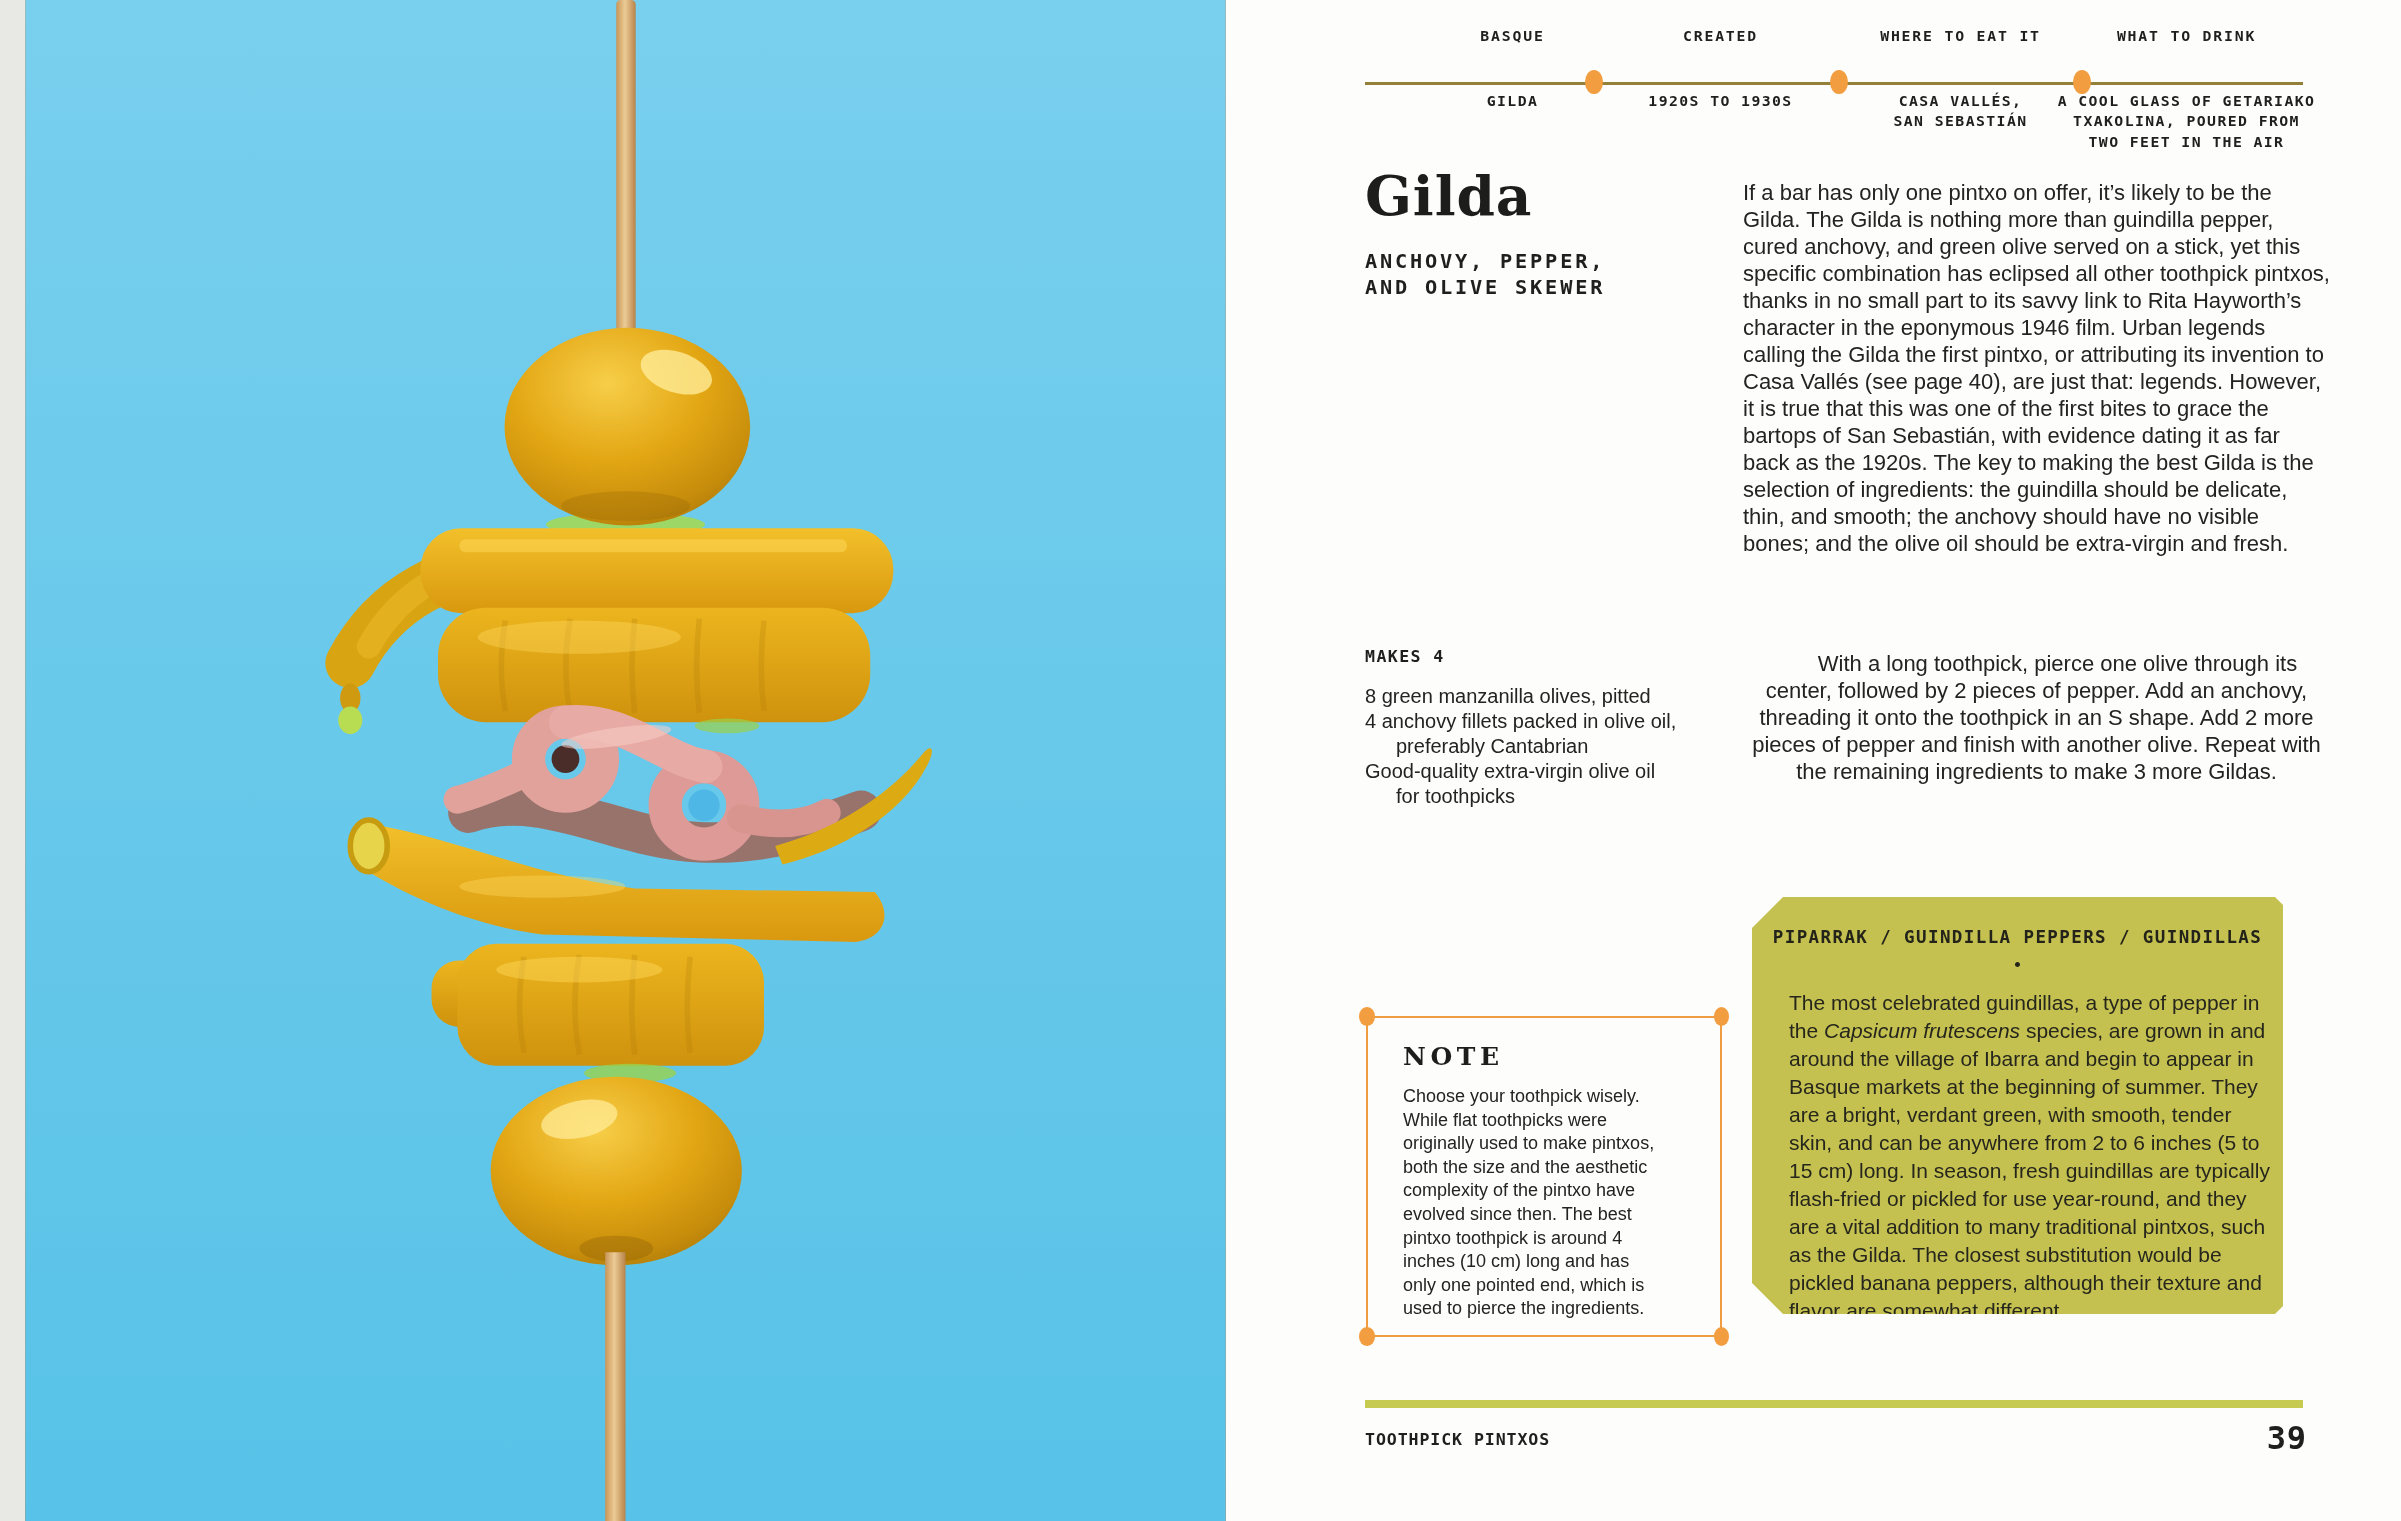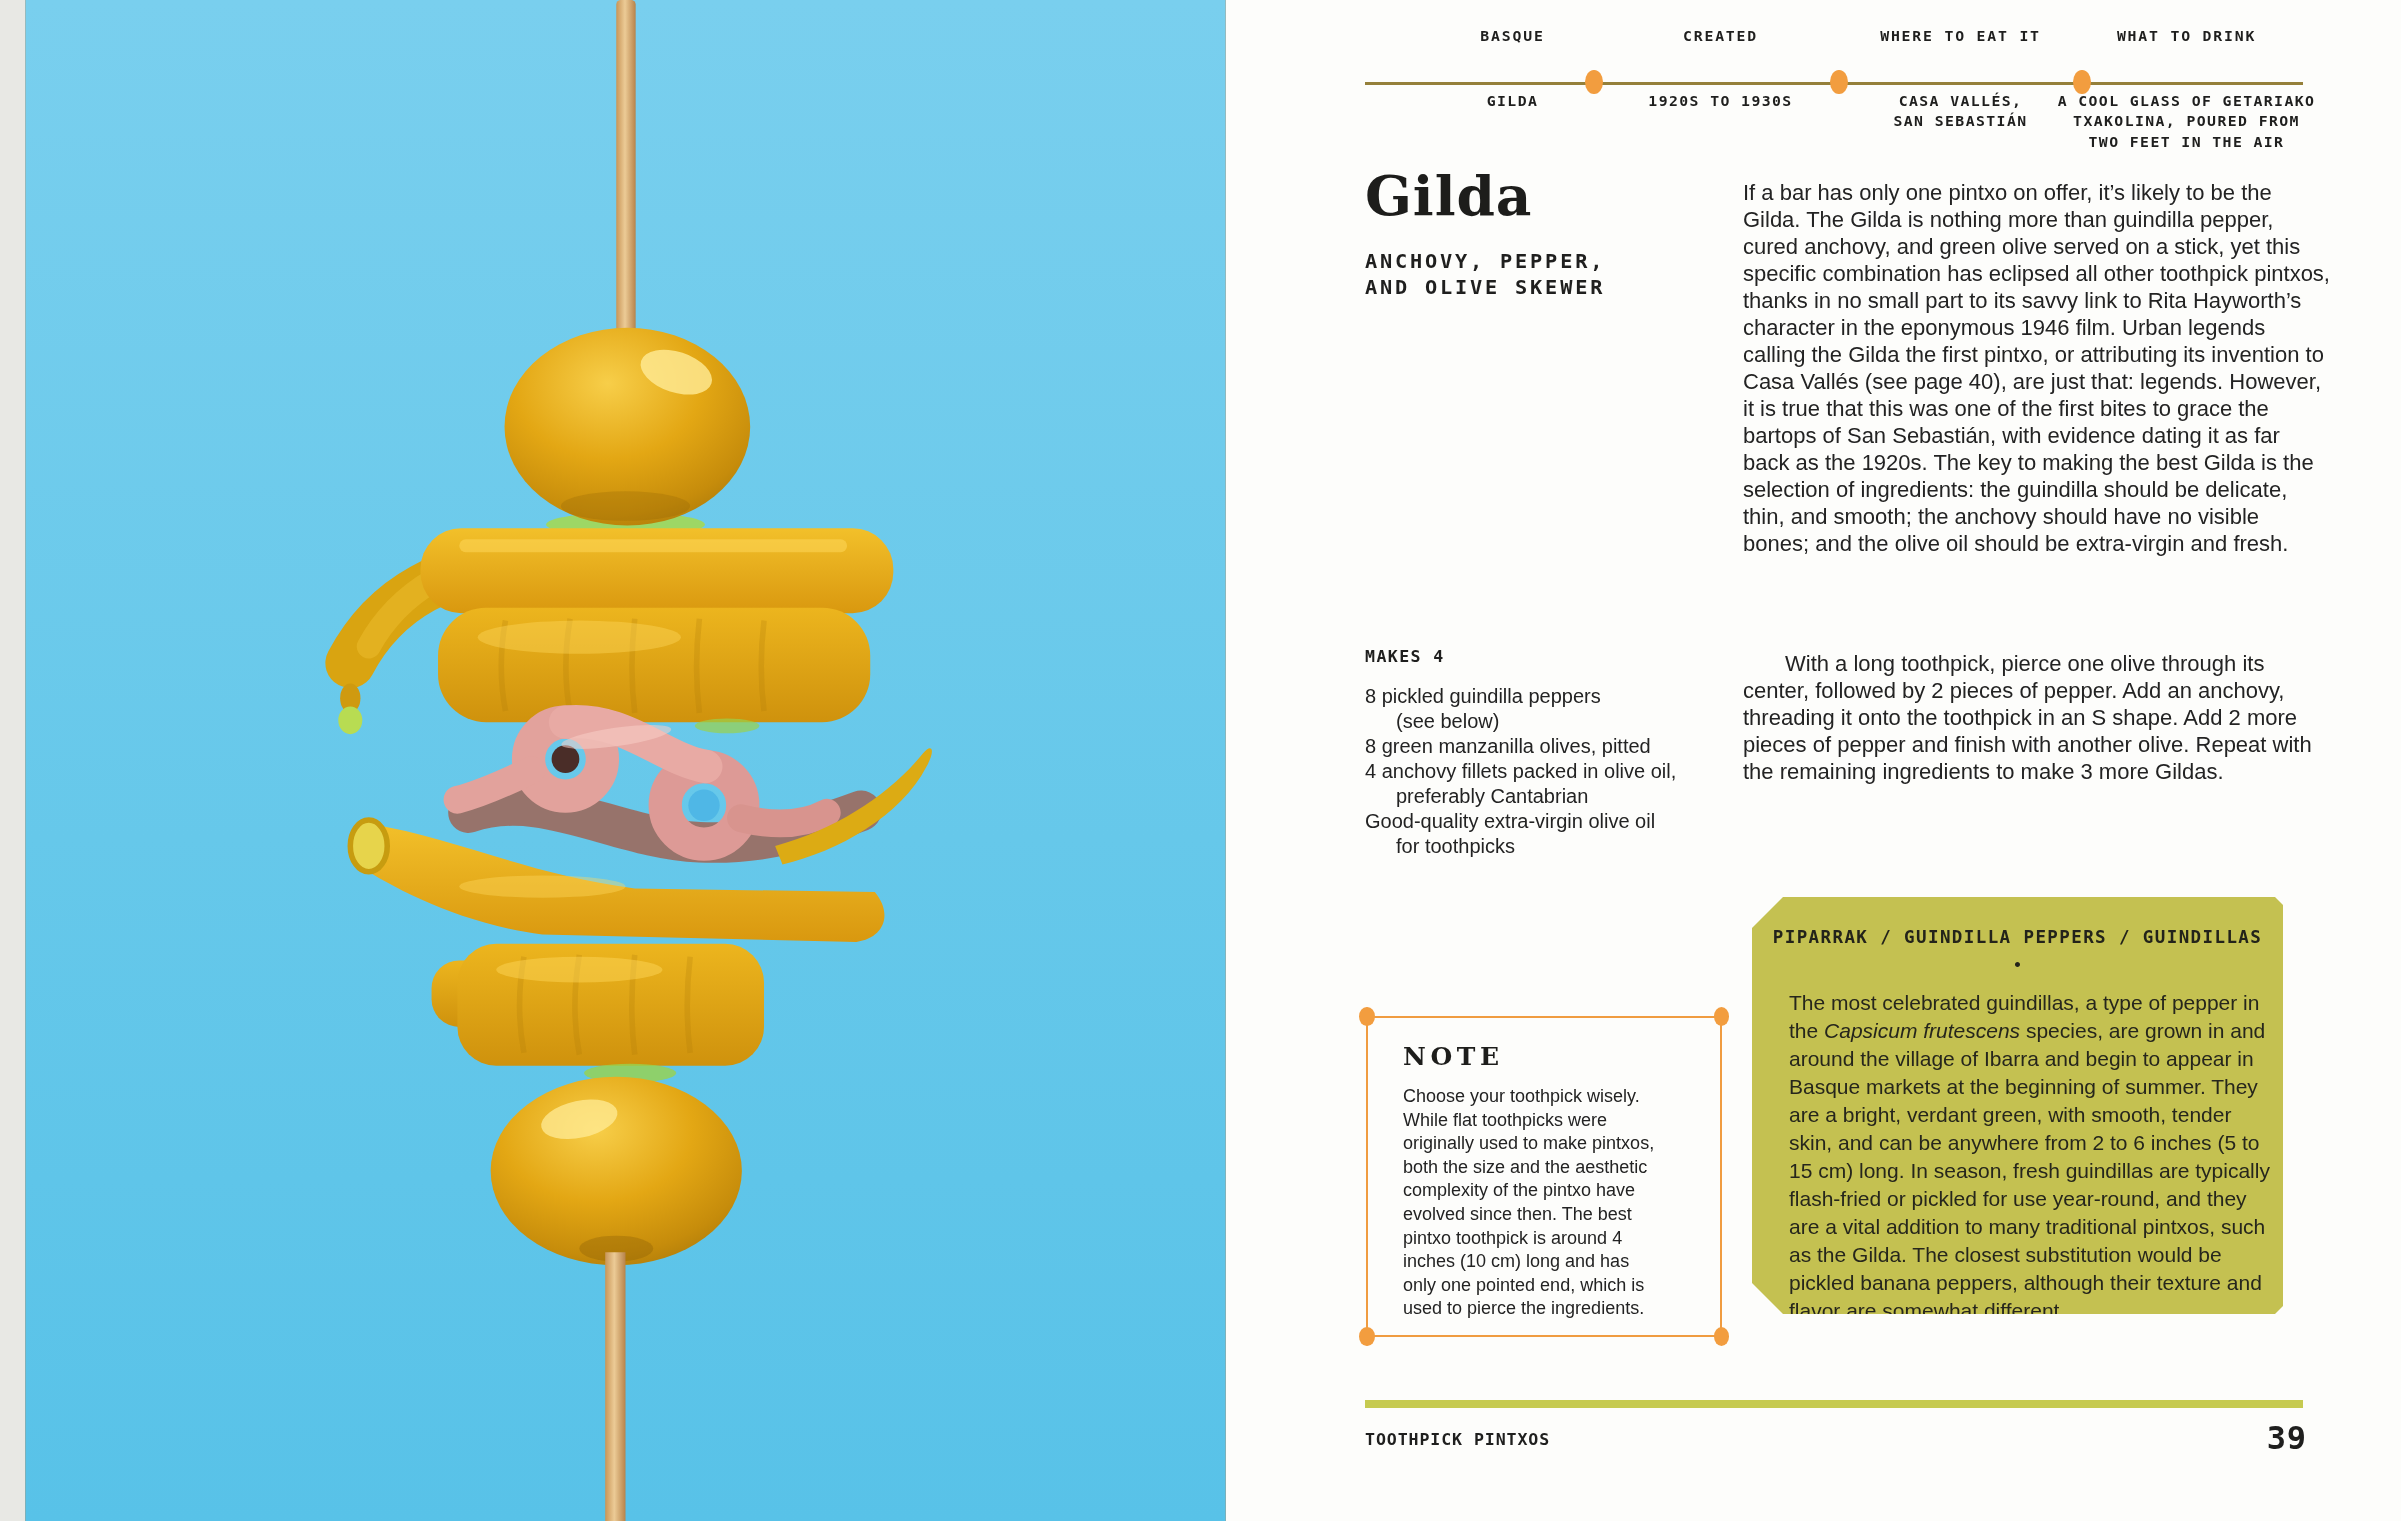--- a/index.html
+++ b/index.html
@@ -26,21 +26,21 @@
   
   .intro{position:absolute;left:517px;top:179px;width:587px;font-size:22px;line-height:27px;color:#232323;}
   
   .yield{position:absolute;left:139px;top:647px;font-size:16.6px;letter-spacing:1.4px;}
   .ingredients{position:absolute;left:139px;top:684px;width:360px;font-size:20px;line-height:25px;color:#232323;}
   .ing-l2{padding-left:31px;}
   .ing-l2:empty{display:none;}
   
   .steps{position:absolute;left:517px;top:650px;width:587px;font-size:22px;line-height:27px;color:#232323;}
   .steps p{margin:0;}
-  .steps p.indent{text-indent:42px;}
+  .steps p.indent{text-indent:42px;text-align:center;}
   
   .note-box{position:absolute;left:140px;top:1016px;width:356px;height:321px;border:2.8px solid #f09c40;box-sizing:border-box;}
   .note-dot{position:absolute;width:15.7px;height:19.4px;border-radius:50%;background:#f29d3f;}
   .note-dot.tl{left:-9.2px;top:-11px;}  .note-dot.tr{right:-9.2px;top:-11px;}
   .note-dot.bl{left:-9.2px;bottom:-11px;} .note-dot.br{right:-9.2px;bottom:-11px;}
   .note-title{position:absolute;left:35px;top:24px;margin:0;font-family:"DejaVu Serif","Liberation Serif",serif;
               font-weight:700;font-size:25px;letter-spacing:4.6px;color:#1d1d1b;}
   .note-body{position:absolute;left:35px;top:67px;width:257px;font-size:18px;line-height:23.6px;color:#232323;}
   
   .green-box{position:absolute;left:526px;top:897px;width:531px;height:417px;background:#c4c151;box-sizing:border-box;
@@ -191,24 +191,20 @@
     <h1 class="recipe-title">Gilda</h1>
     <h2 class="recipe-subtitle mono preline">ANCHOVY, PEPPER,
 AND OLIVE SKEWER</h2>
 
     <div class="intro">If a bar has only one pintxo on offer, it’s likely to be the Gilda. The Gilda is nothing more than guindilla pepper, cured anchovy, and green olive served on a stick, yet this specific combination has eclipsed all other toothpick pintxos, thanks in no small part to its savvy link to Rita Hayworth’s character in the eponymous 1946 film. Urban legends calling the Gilda the first pintxo, or attributing its invention to Casa Vallés (see page 40), are just that: legends. However, it is true that this was one of the first bites to grace the bartops of San Sebastián, with evidence dating it as far back as the 1920s. The key to making the best Gilda is the selection of ingredients: the guindilla should be delicate, thin, and smooth; the anchovy should have no visible bones; and the olive oil should be extra-virgin and fresh.</div>
 
     <div class="yield mono">MAKES 4</div>
 
     <div class="ingredients">
       <div>
-        <div>8 pickled guindilla peppers</div>
-        <div class="ing-l2">(see below)</div>
-      </div>
-      <div>
         <div>8 green manzanilla olives, pitted</div>
 
       </div>
       <div>
         <div>4 anchovy fillets packed in olive oil,</div>
         <div class="ing-l2">preferably Cantabrian</div>
       </div>
       <div>
         <div>Good-quality extra-virgin olive oil</div>
         <div class="ing-l2">for toothpicks</div>

